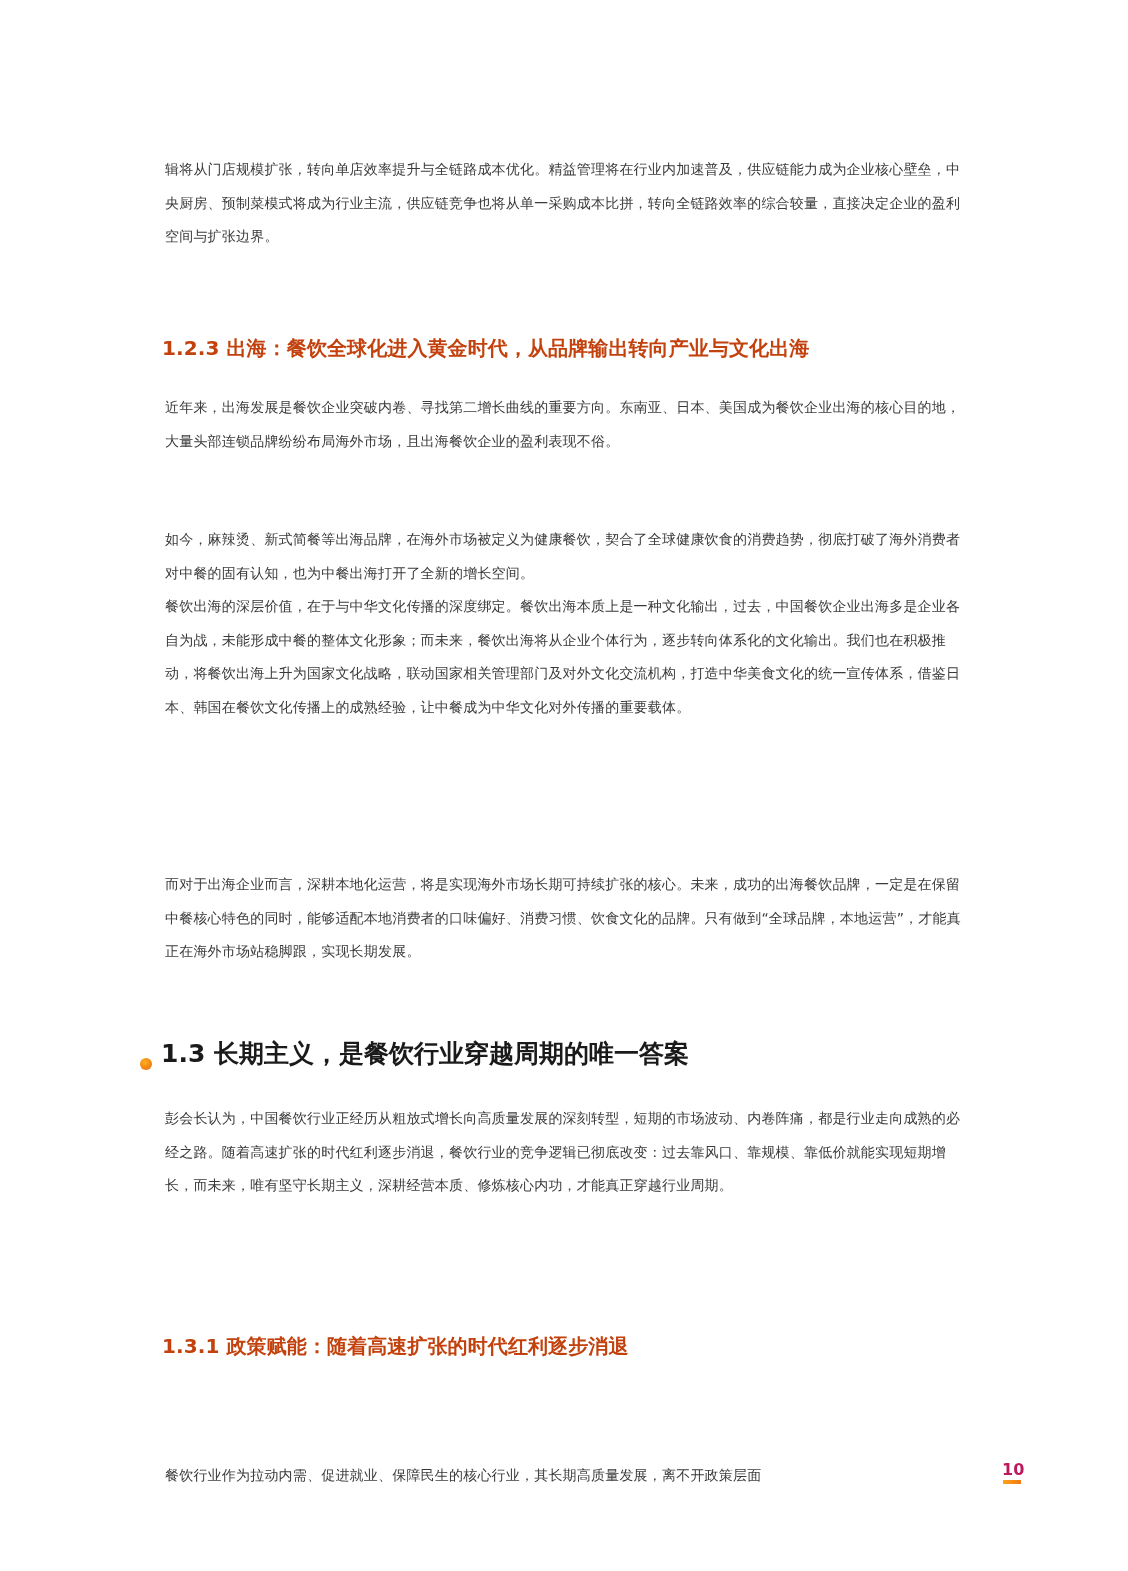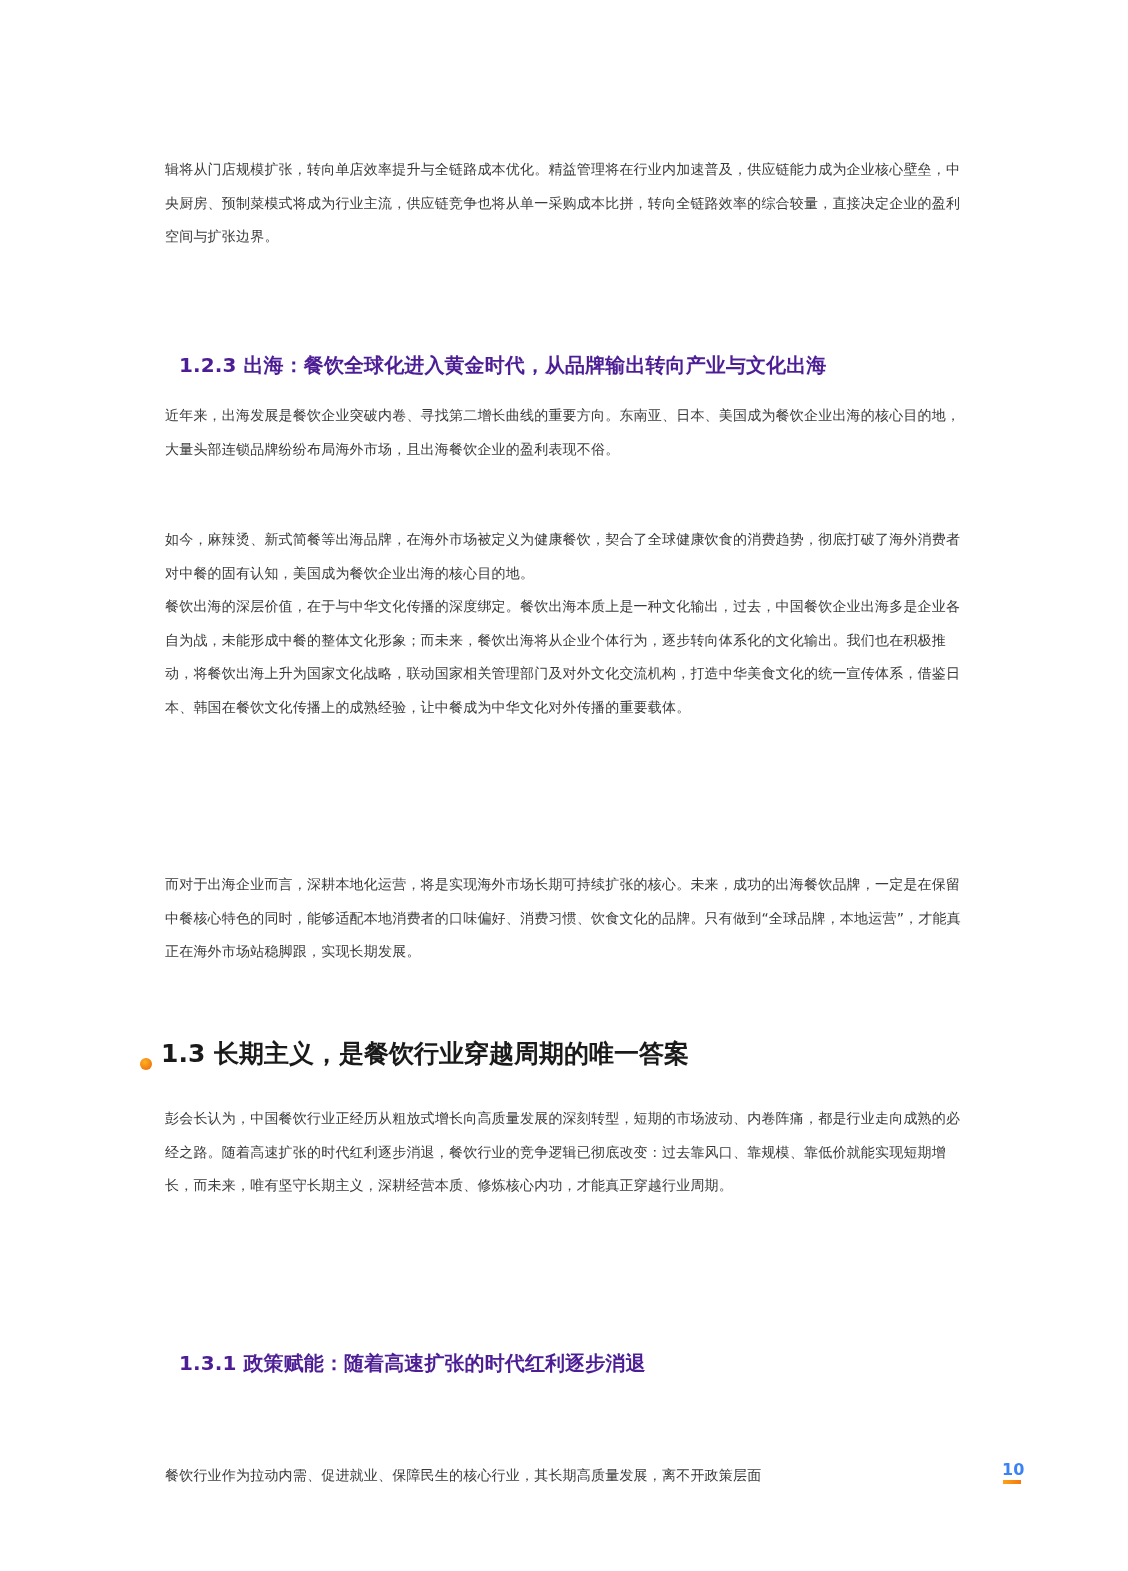--- a/index.html
+++ b/index.html
@@ -1,40 +1,40 @@
 <!DOCTYPE html>
 <html><head>
   <meta charset="utf-8">
   <style>
     html, body { margin: 0; padding: 0; background: #ffffff; }
     body { width: 1128px; height: 1571px; position: relative; overflow: hidden;
            font-family: "DejaVu Sans", "Liberation Sans", sans-serif; color: #333333; }
     .para { position: absolute; left: 165px; width: 800px; font-size: 14px;
             line-height: 33.5px; color: #3a3a3a; letter-spacing: 0.2px; margin: 0; }
-    .h3 { position: absolute; left: 162px; font-size: 20px; font-weight: bold; color: #4c1d95;
-          margin: 17px; letter-spacing: 0.1px; }
+    .h3 { position: absolute; left: 162px; font-size: 20px; font-weight: bold; color: #c2410c;
+          margin: 0; letter-spacing: 0.1px; }
     .h2 { position: absolute; left: 140px; top: 1037px; display: flex; align-items: flex-end; margin: 0; }
     .h2 .dot { width: 12px; height: 12px; border-radius: 50%;
                background: radial-gradient(circle at 40% 35%, #ffb020, #f07a10 70%); margin-right: 9px; }
     .h2 .txt { font-size: 25px; font-weight: bold; color: #1a1a1a; }
     .page-num { position: absolute; left: 1002px; top: 1461px; width: 20px; text-align: center; }
-    .page-num .n { font-size: 16px; font-weight: bold; color: #3b82f6; display: block; line-height: 18px; }
+    .page-num .n { font-size: 16px; font-weight: bold; color: #be185d; display: block; line-height: 18px; }
     .page-num .bar { display: block; width: 18px; height: 4px; margin: 1px auto 0;
                      background: linear-gradient(90deg, #ffa21a, #f07a10); }
   </style>
 </head>
 <body>
 
 <p class="para" style="top:153px;">辑将从门店规模扩张，转向单店效率提升与全链路成本优化。精益管理将在行业内加速普及，供应链能力成为企业核心壁垒，中央厨房、预制菜模式将成为行业主流，供应链竞争也将从单一采购成本比拼，转向全链路效率的综合较量，直接决定企业的盈利空间与扩张边界。</p>
 
 <h3 class="h3" style="top:335px;">1.2.3 出海：餐饮全球化进入黄金时代，从品牌输出转向产业与文化出海</h3>
 
-<p class="para" style="top:399px;">近年来，出海发展是餐饮企业突破内卷、寻找第二增长曲线的重要方向。东南亚、日本、美国成为餐饮企业出海的核心目的地，大量头部连锁品牌纷纷布局海外市场，且出海餐饮企业的盈利表现不俗。</p>
+<p class="para" style="top:391px;">近年来，出海发展是餐饮企业突破内卷、寻找第二增长曲线的重要方向。东南亚、日本、美国成为餐饮企业出海的核心目的地，大量头部连锁品牌纷纷布局海外市场，且出海餐饮企业的盈利表现不俗。</p>
 
-<p class="para" style="top:523px;">如今，麻辣烫、新式简餐等出海品牌，在海外市场被定义为健康餐饮，契合了全球健康饮食的消费趋势，彻底打破了海外消费者对中餐的固有认知，美国成为餐饮企业出海的核心目的地。</p>
+<p class="para" style="top:523px;">如今，麻辣烫、新式简餐等出海品牌，在海外市场被定义为健康餐饮，契合了全球健康饮食的消费趋势，彻底打破了海外消费者对中餐的固有认知，也为中餐出海打开了全新的增长空间。</p>
 
 <p class="para" style="top:590px;">餐饮出海的深层价值，在于与中华文化传播的深度绑定。餐饮出海本质上是一种文化输出，过去，中国餐饮企业出海多是企业各自为战，未能形成中餐的整体文化形象；而未来，餐饮出海将从企业个体行为，逐步转向体系化的文化输出。我们也在积极推动，将餐饮出海上升为国家文化战略，联动国家相关管理部门及对外文化交流机构，打造中华美食文化的统一宣传体系，借鉴日本、韩国在餐饮文化传播上的成熟经验，让中餐成为中华文化对外传播的重要载体。</p>
 
 <p class="para" style="top:868px;">而对于出海企业而言，深耕本地化运营，将是实现海外市场长期可持续扩张的核心。未来，成功的出海餐饮品牌，一定是在保留中餐核心特色的同时，能够适配本地消费者的口味偏好、消费习惯、饮食文化的品牌。只有做到“全球品牌，本地运营”，才能真正在海外市场站稳脚跟，实现长期发展。</p>
 
 <h2 class="h2">
   <span class="dot"></span>
   <span class="txt">1.3 长期主义，是餐饮行业穿越周期的唯一答案</span>
 </h2>
 

